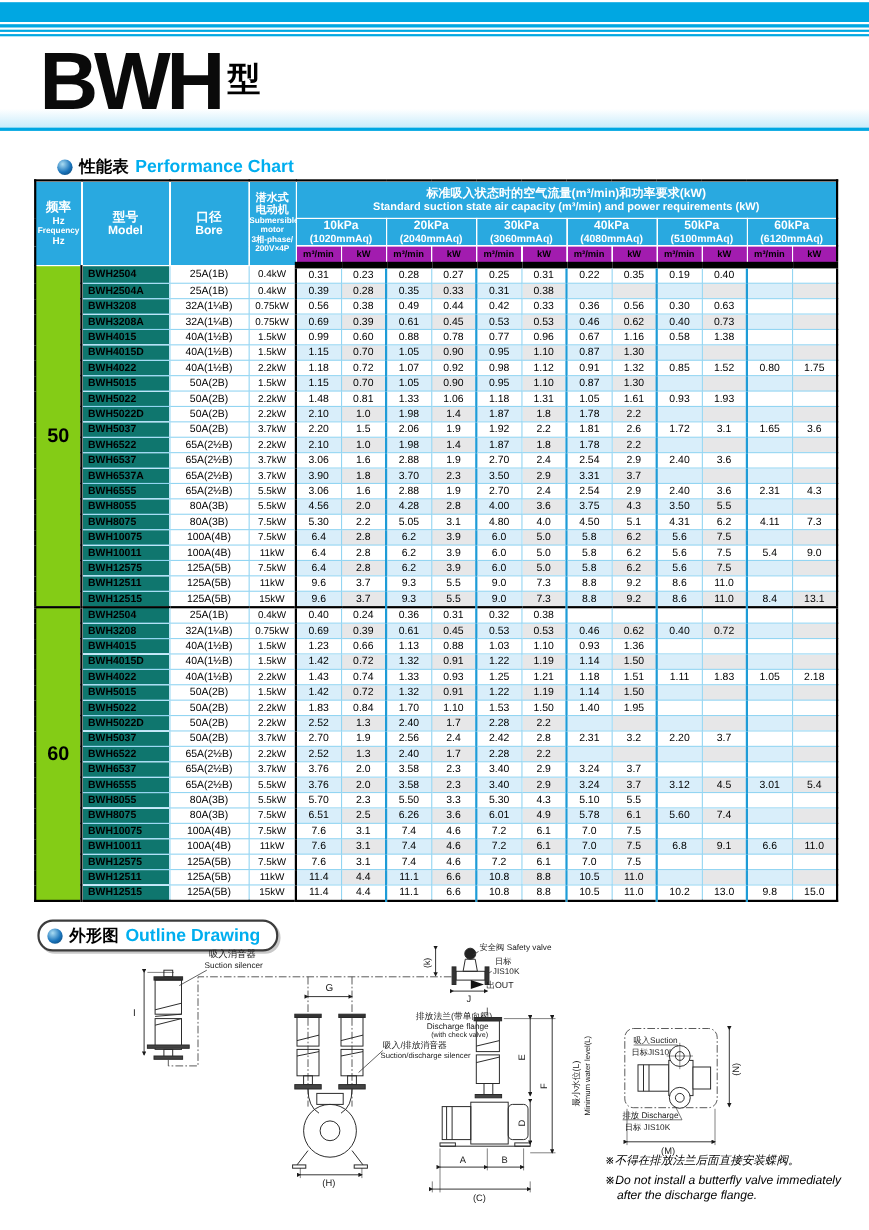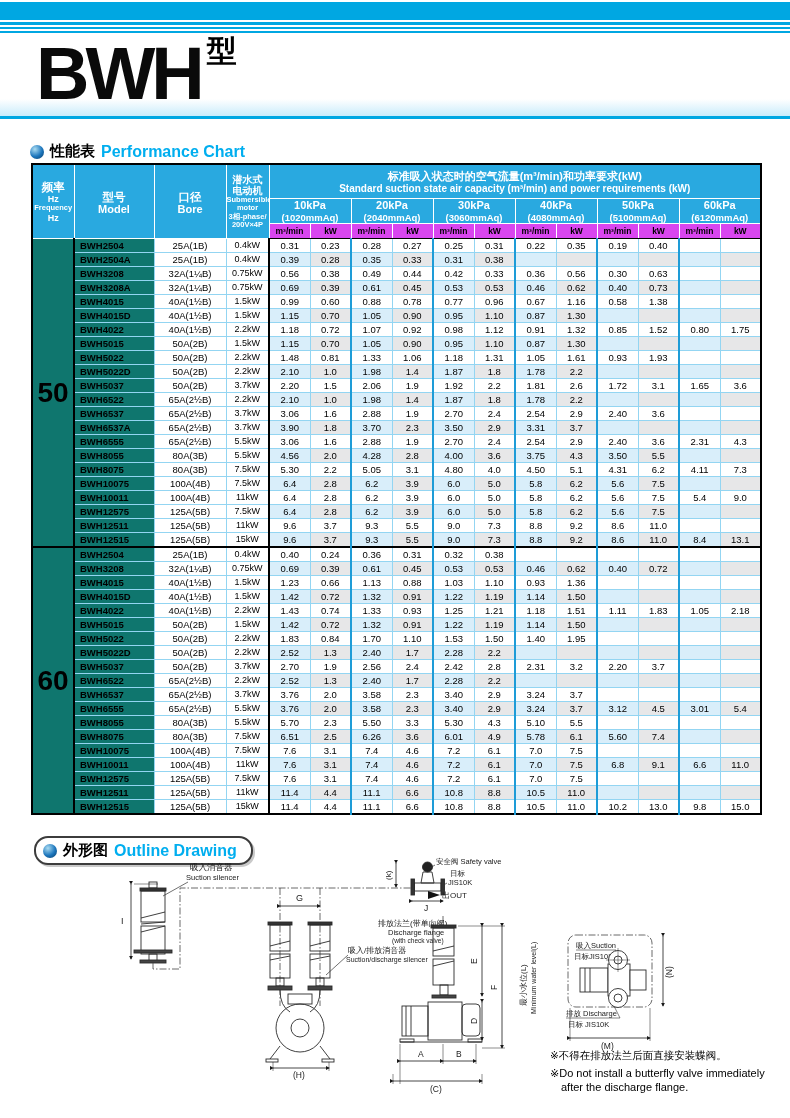--- a/index.html
+++ b/index.html
@@ -6,55 +6,55 @@
   body{width:790px;height:1118px;position:relative;background:#fff;
        font-family:"Liberation Sans","DejaVu Sans",sans-serif;color:#000;overflow:hidden;}
   .abs{position:absolute;}
   
   .top-bar{top:2px;left:0;width:790px;height:18px;background:#00a7e2;}
   .stripe{left:0;width:790px;background:#00a7e2;height:2.5px;}
   .s1{top:22px;} .s2{top:26.5px;} .s3{top:31px;height:2px;}
   
   .title-band{top:99px;left:0;width:790px;height:17px;background:linear-gradient(#ffffff,#c9ecfb);}
   .title-line{top:116px;left:0;width:790px;height:2.5px;background:#00a7e2;}
-  .title-row{top:36px;left:36px;display:flex;align-items:flex-start;}
+  .title-row{top:36px;left:36px;display:flex;align-items:center;}
   .bwh{font-size:74px;font-weight:800;letter-spacing:-4px;line-height:76px;color:#0a0a0a;
        text-shadow:0 0 1px #fff;}
   .cn-type{font-size:30px;font-weight:700;line-height:30px;margin:0 0 2px 6px;}
   .en-type{font-size:44px;font-weight:800;line-height:40px;color:#00aeef;letter-spacing:-1px;}
   
   .sec-head{display:inline-flex;align-items:center;gap:6px;}
-  .perf-head{top:142px;left:30px;}
+  .perf-head{top:142px;left:52px;}
   .sphere{width:14px;height:14px;border-radius:50%;
           background:radial-gradient(circle at 35% 30%,#aadcf2,#1b75bc 55%,#083a63);}
   .sec-cn{font-size:15px;font-weight:700;}
   .sec-en{font-size:16px;font-weight:700;color:#00aeef;}
   .outline-head{top:836px;left:34px;border:2px solid #3c3c3c;border-radius:14px;
                 padding:3px 14px 3px 7px;background:#fff;box-shadow:2px 2px 0 #c9c9c9;}
   
   table{position:absolute;top:163px;left:31px;width:729px;border-collapse:collapse;
         table-layout:fixed;border:2px solid #000;}
   th,td{padding:0;text-align:center;overflow:hidden;white-space:nowrap;}
   thead th{background:#29a9e0;color:#fff;border:1px solid #fff;font-weight:700;}
-  thead tr.units th{background:#d946ef;color:#000;height:14px;font-size:8.5px;border-bottom:1px solid #000000;}
+  thead tr.units th{background:#a21caf;color:#000;height:14px;font-size:8.5px;border-bottom:6px solid #000000;}
   .h-cn{font-size:11.5px;line-height:14px;} .h-en{font-size:9px;line-height:10px;font-weight:700;}
   .h-en2{font-size:7.5px;line-height:8.5px;font-weight:700;}
   .grp .h-cn{font-size:11px;} .grp .h-en{font-size:10px;}
   .kpa-t{font-size:11px;line-height:13px;} .kpa-b{font-size:9.5px;line-height:11px;}
   tbody td{height:13px;line-height:13px;font-size:9.5px;border:1px solid #93d5f2;background:#fff;}
-  td.freq{background:#0f766e;font-size:28px;font-weight:700;border-right:2px solid #000;}
+  td.freq{background:#84cc16;font-size:18px;font-weight:700;border-right:2px solid #000;}
   td.model{background:#0f766e;font-weight:700;text-align:left;padding-left:5px;}
   td.motor{border-right:2px solid #000;font-size:9px;}
   td.gsep{border-left:2px solid #1e9cd7;}
   tr.alt td.flow{background:#d9eefa;}
   tr.alt td.kw{background:#e7e7e8;}
   tr.secfirst td{border-top:2px solid #000;}
   
   .drawing{top:856px;left:30px;}
-  .notes{top:1048px;left:550px;width:232px;font-size:11px;line-height:14px;}
+  .notes{top:1048px;left:550px;width:232px;font-size:11px;line-height:14px;font-style:italic;}
   .note-cn{font-size:10.5px;margin-bottom:4px;}
   .note-ind{padding-left:11px;}
   svg text{fill:#1a1a1a;font-family:"Liberation Sans","DejaVu Sans",sans-serif;}
 </style>
 </head>
 <body>
 
 <div class="abs top-bar"></div>
 <div class="abs stripe s1"></div>
 <div class="abs stripe s2"></div>

